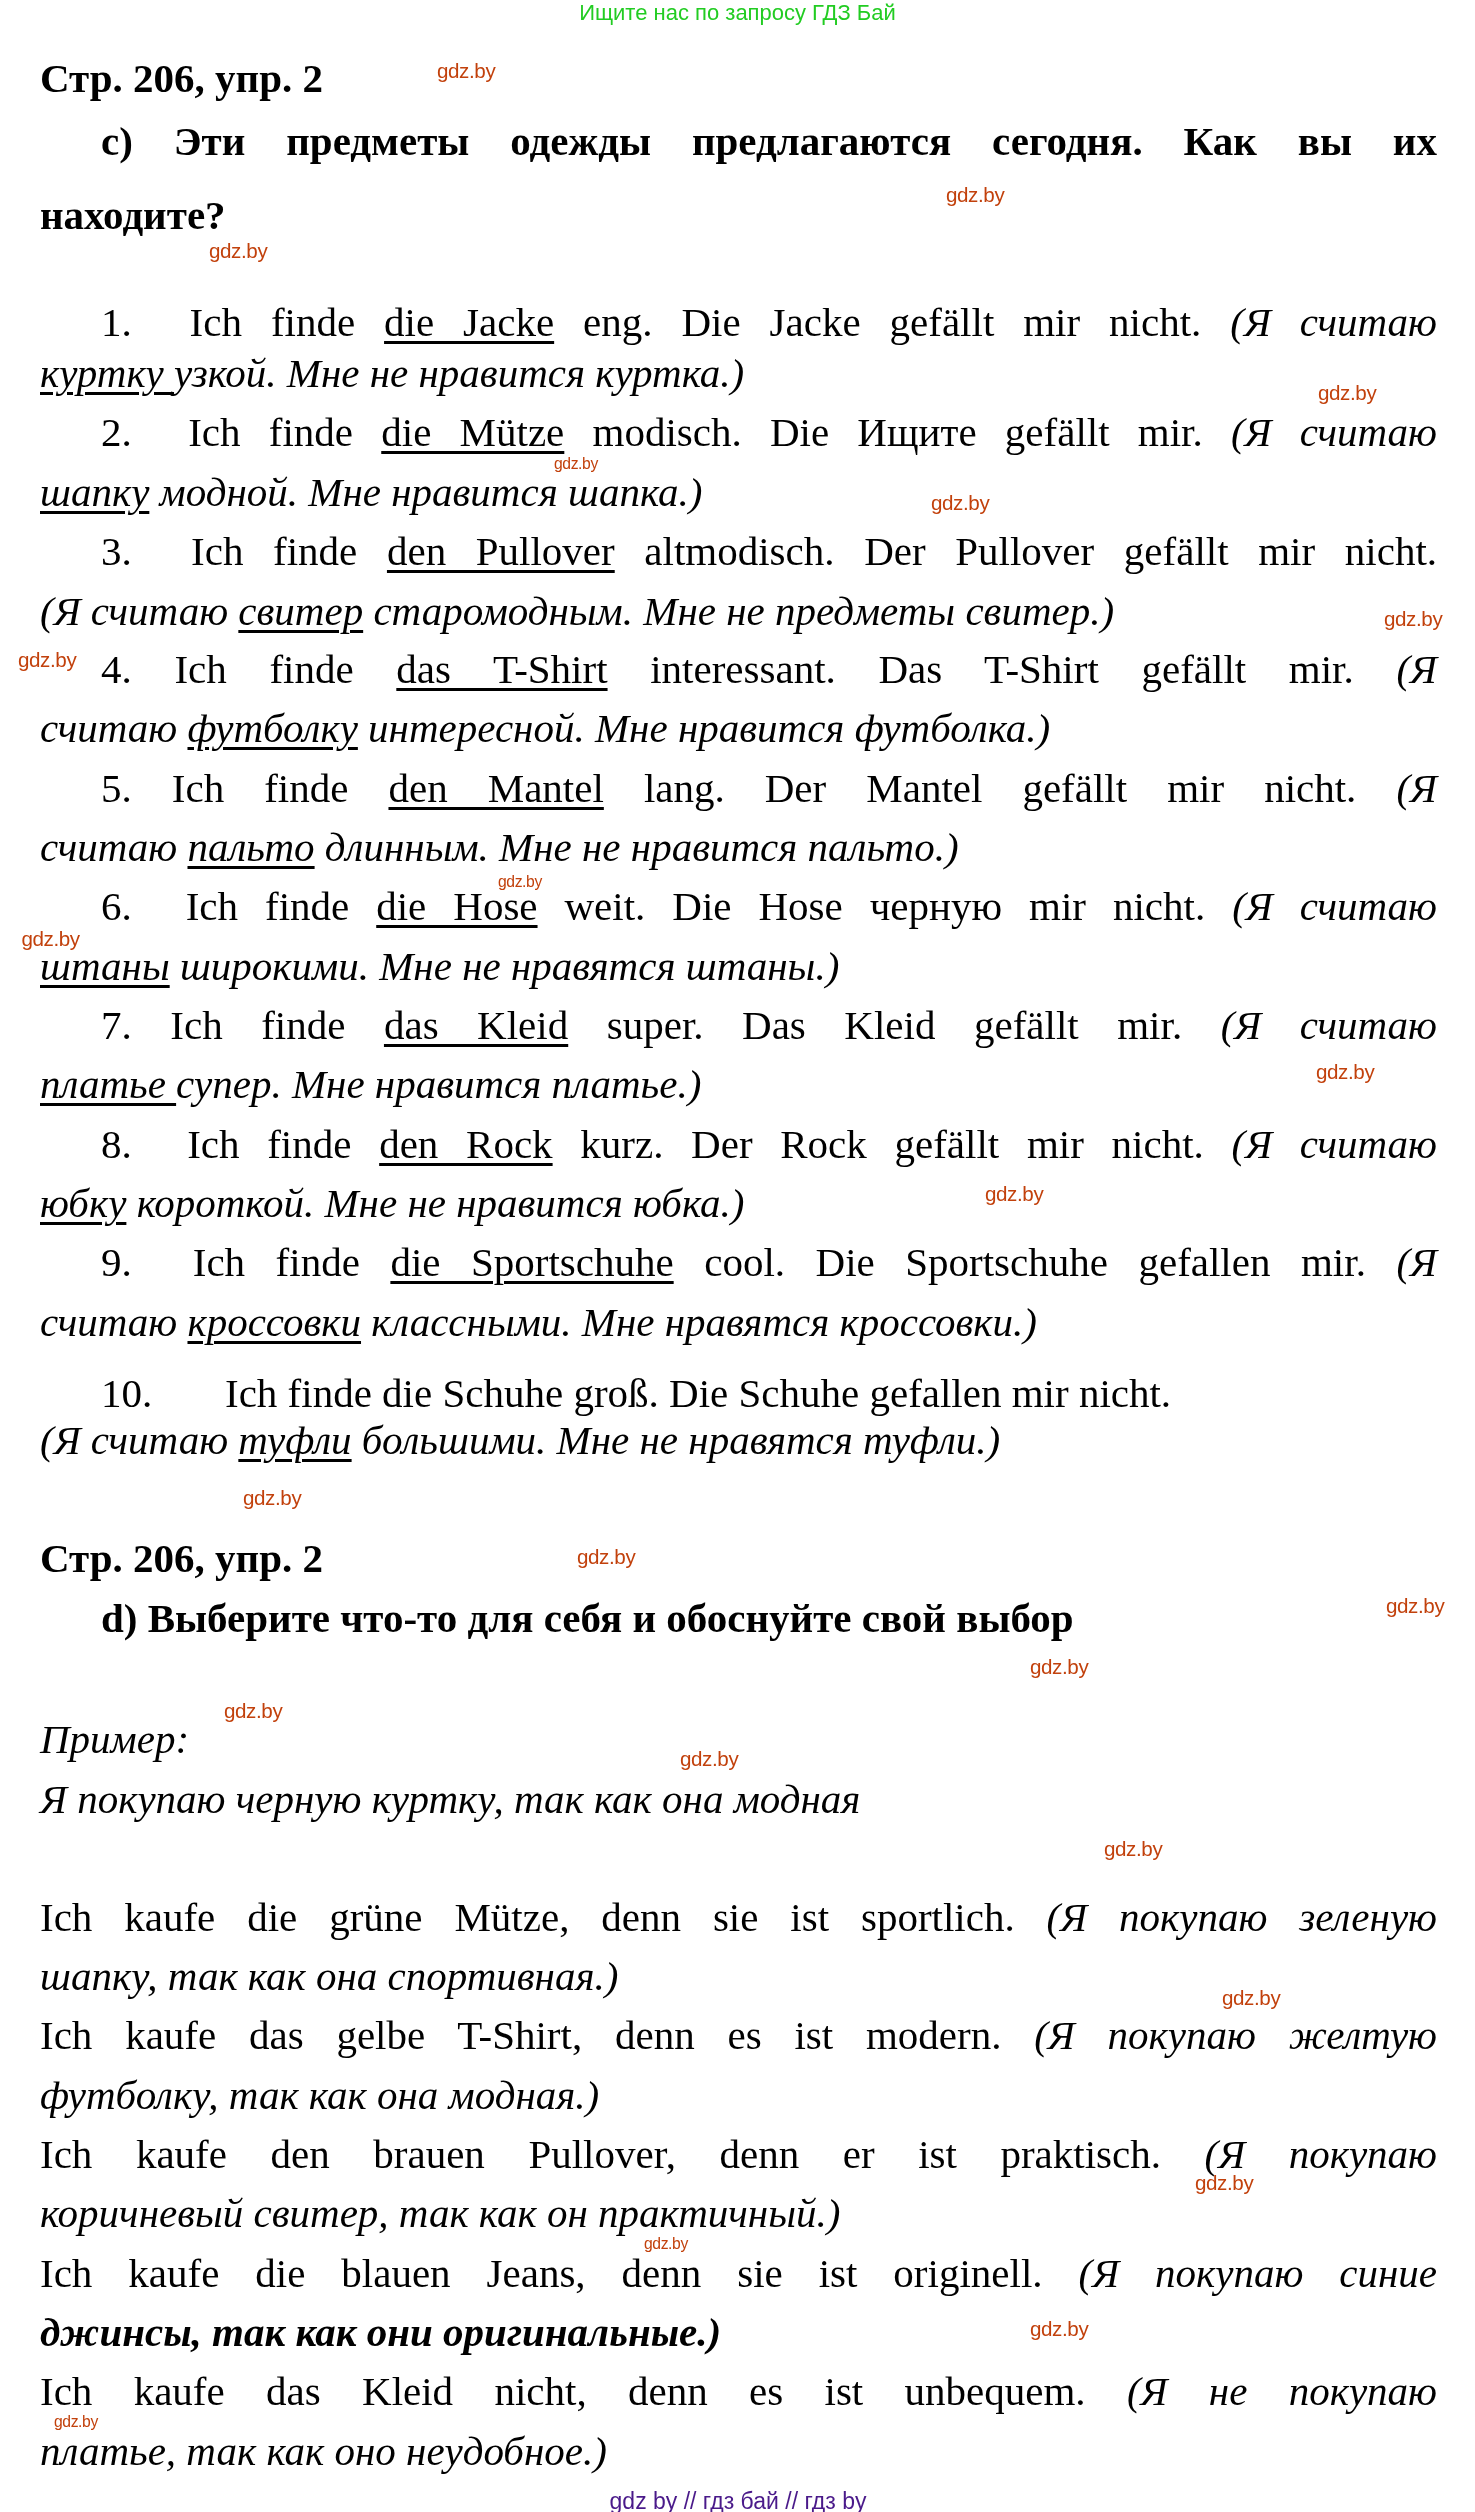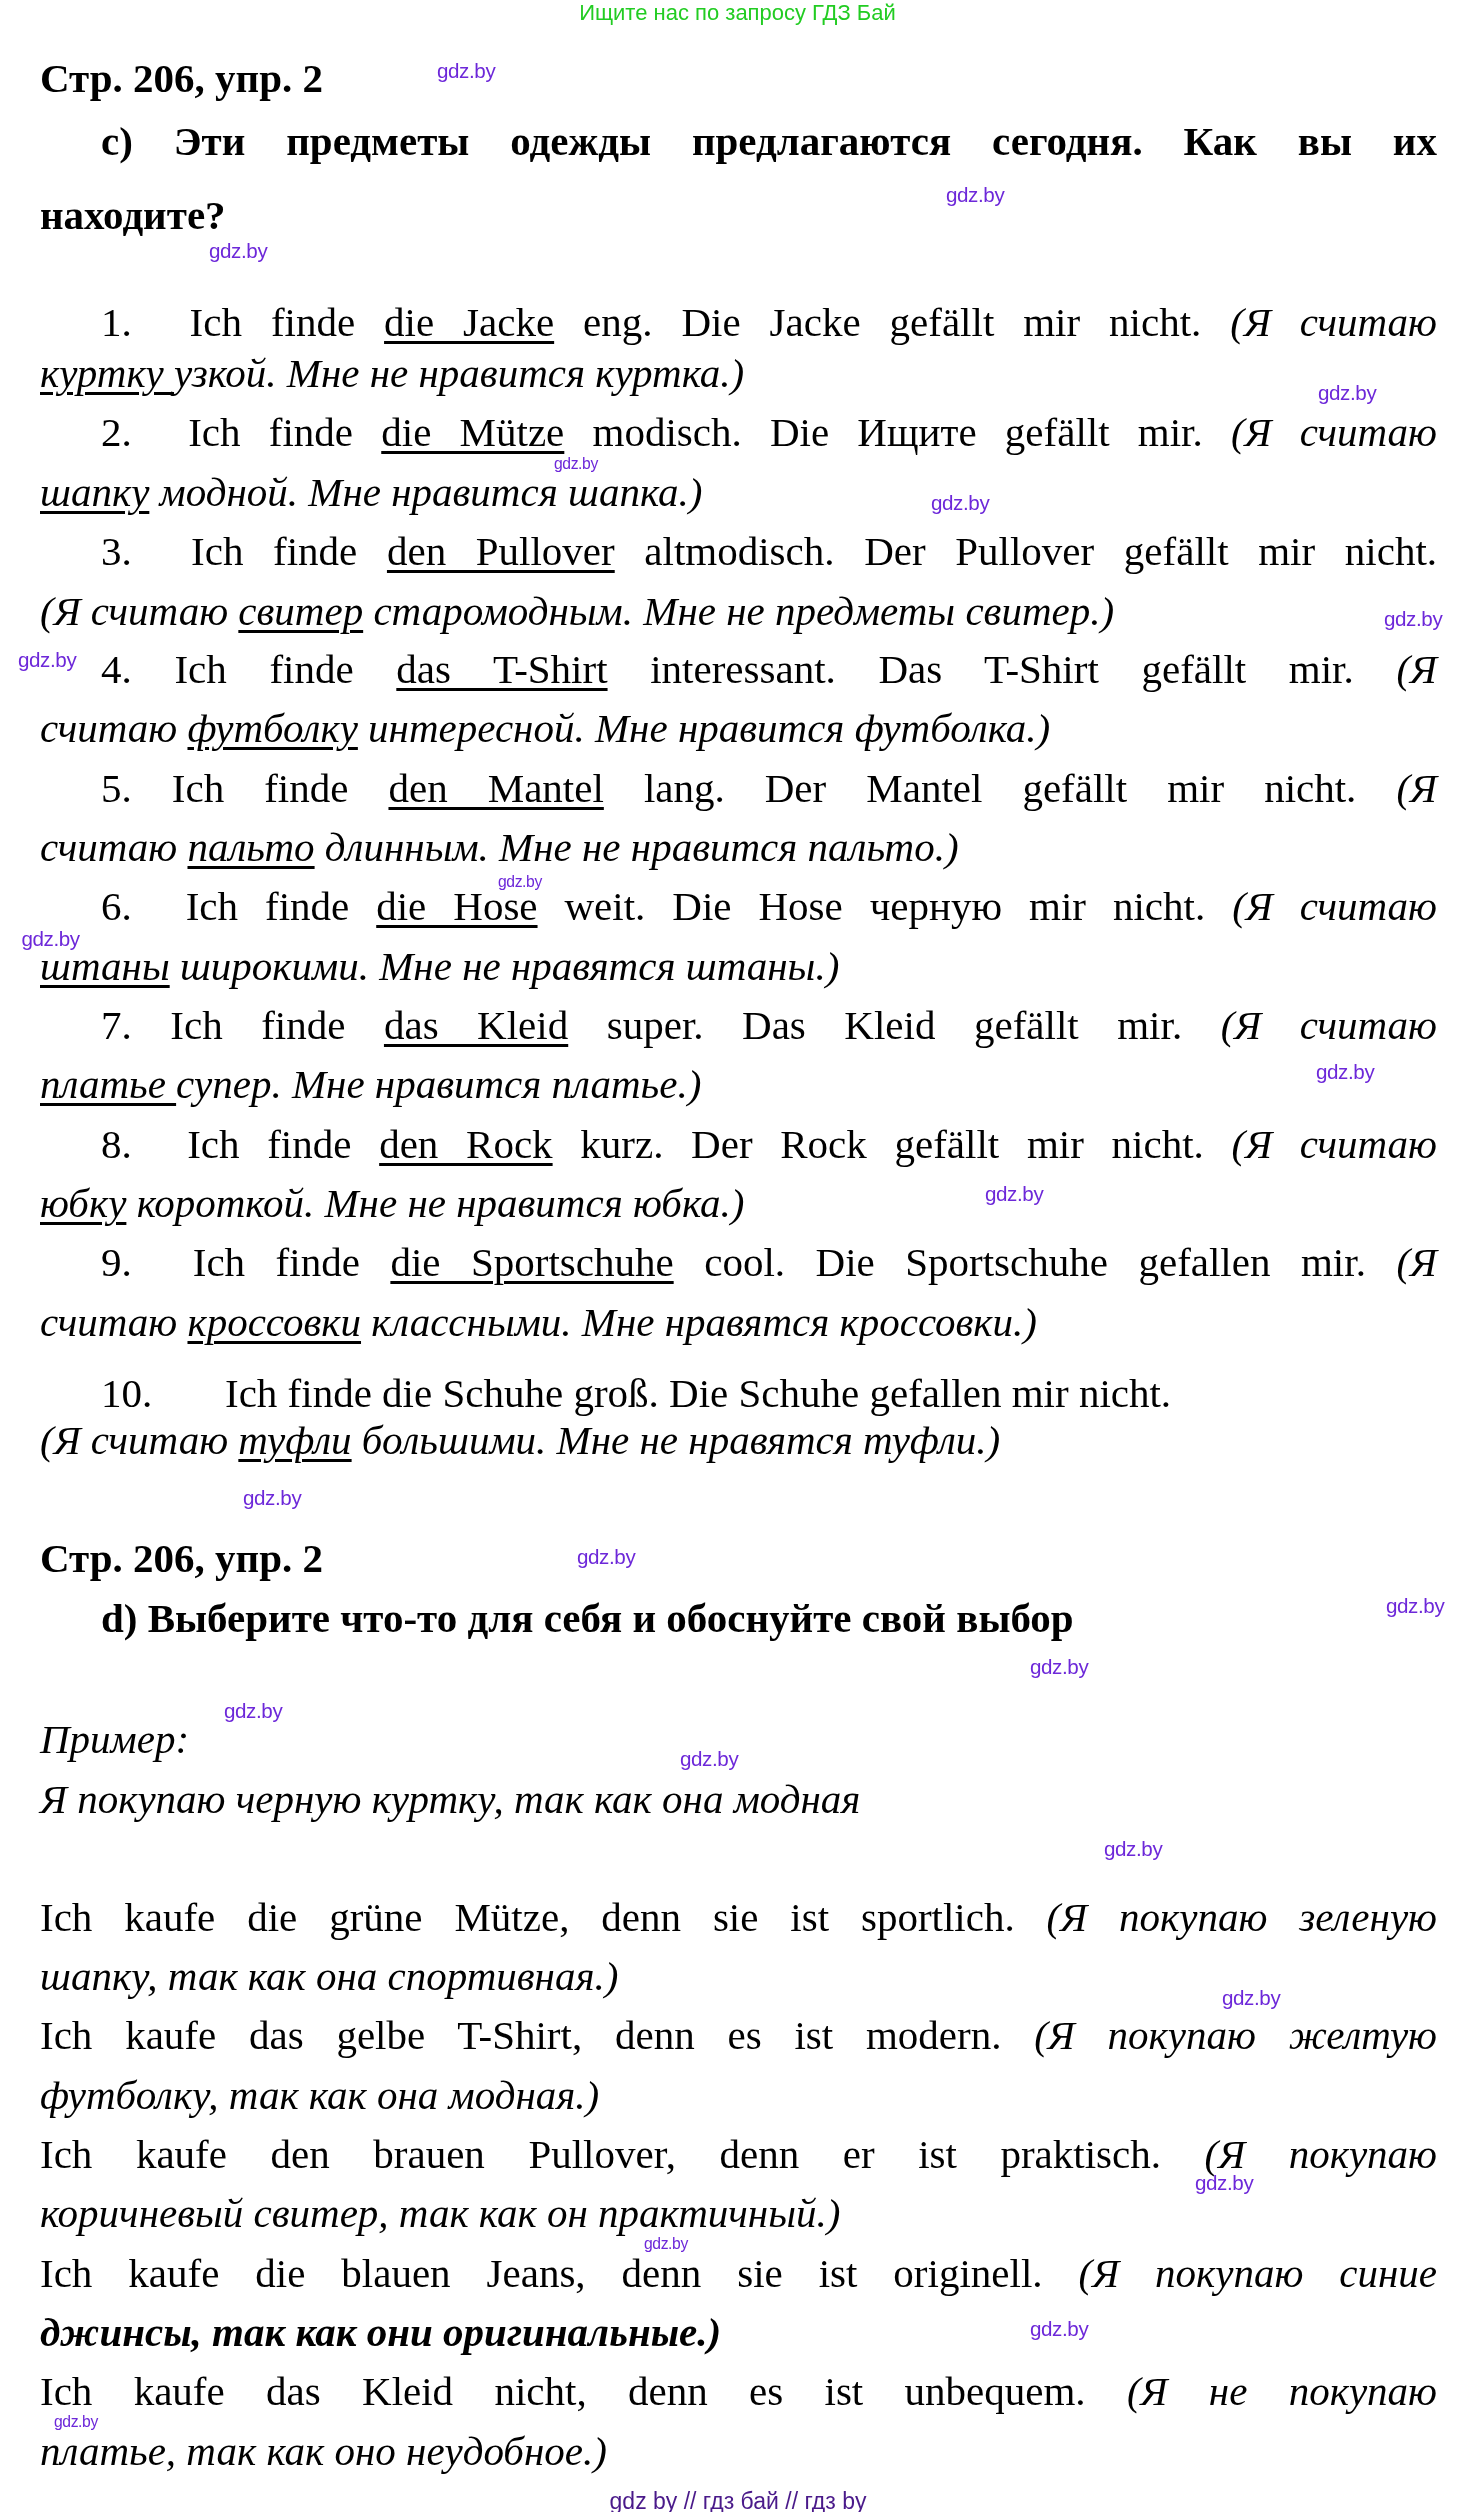--- a/index.html
+++ b/index.html
@@ -4,21 +4,21 @@
 <style>
   html, body { margin: 0; padding: 0; background: #ffffff; }
   body { width: 1476px; height: 2512px; position: relative; overflow: hidden;
          font-family: "Liberation Serif", serif; color: #000; }
   .banner { position: absolute; top: 0; left: 0; width: 1475px; text-align: center;
             font-family: "Liberation Sans", sans-serif; font-size: 22px; color: #22cc22;
             line-height: 26px; }
   .footer { position: absolute; top: 2488px; left: 0; width: 1476px; text-align: center;
             font-family: "Liberation Sans", sans-serif; font-size: 23px; color: #4a1a8a; }
   .wm { position: absolute; font-family: "Liberation Sans", sans-serif; font-size: 20.6px;
-        color: #6d28d9; letter-spacing: -0.4px; }
+        color: #c2410c; letter-spacing: -0.4px; }
   .line { position: absolute; left: 40px; width: 1397px; font-size: 41px; line-height: 49px;
           white-space: nowrap; }
   .justify { text-align: justify; text-align-last: justify; }
   .indent { left: 101px; width: 1336px; }
   .h-bold { font-weight: bold; font-size: 41px; }
   .it { font-style: italic; }
   u { text-decoration-thickness: 2.5px; text-underline-offset: 5px; }
   .num { display: inline-block; }
 </style>
 </head>

